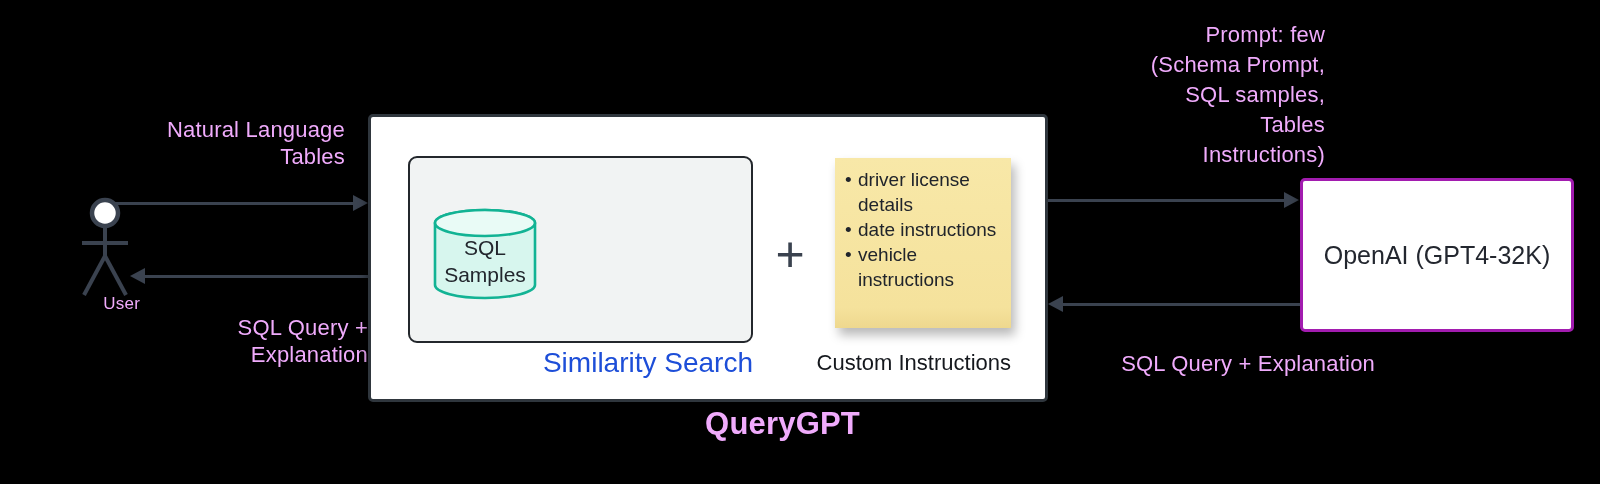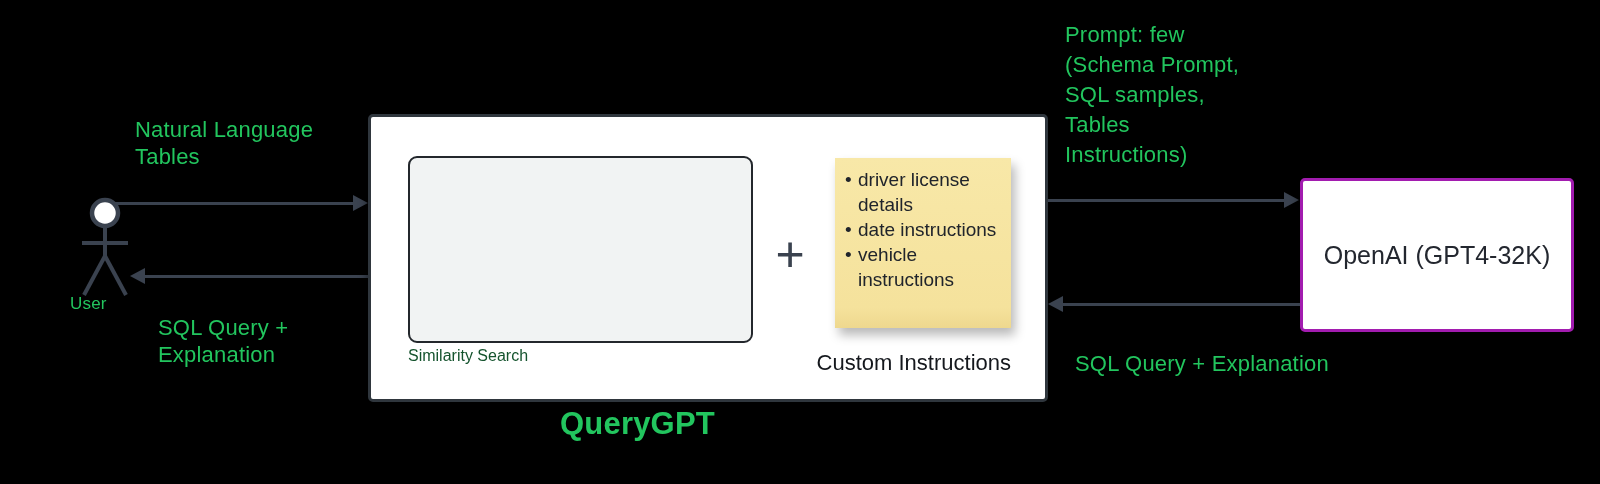--- a/index.html
+++ b/index.html
@@ -11,32 +11,32 @@
   .abs{position:absolute;}
   
   .hline{position:absolute;height:3px;background:#3a424f;}
   .arrhead-r{position:absolute;width:0;height:0;
     border-top:8px solid transparent;border-bottom:8px solid transparent;
     border-left:15px solid #3a424f;}
   .arrhead-l{position:absolute;width:0;height:0;
     border-top:8px solid transparent;border-bottom:8px solid transparent;
     border-right:15px solid #3a424f;}
   
-  .dim-label{position:absolute;color:#22c55e;font-size:22px;line-height:27px;
-    text-align:left;letter-spacing:.2px;}
+  .dim-label{position:absolute;color:#f0abfc;font-size:22px;line-height:27px;
+    text-align:right;letter-spacing:.2px;}
   .prompt-label{line-height:30px;}
   .system-label{font-size:31px;font-weight:600;}
   
   .main-box{position:absolute;left:368px;top:114px;width:674px;height:282px;
     background:#ffffff;border:3px solid #2f363d;border-radius:5px;
     box-shadow:0 4px 10px rgba(0,0,0,.55);}
   .inner-box{position:absolute;left:37px;top:39px;width:341px;height:183px;
     background:#f1f3f3;border:2px solid #23272c;border-radius:9px;}
-  .inner-title{position:absolute;left:37px;top:230px;width:345px;text-align:left;
-    color:#14532d;font-size:16px;}
+  .inner-title{position:absolute;left:37px;top:230px;width:345px;text-align:right;
+    color:#1d4ed8;font-size:28px;}
   .ci-title{position:absolute;left:430px;top:233px;width:210px;text-align:right;
     color:#15181d;font-size:22px;}
   .plus{position:absolute;left:396px;top:106px;width:46px;height:62px;
     color:#3a424f;font-size:50px;font-weight:400;display:flex;
     align-items:center;justify-content:center;}
   
   .cyl{position:absolute;width:106px;height:96px;}
   .cyl svg{position:absolute;left:0;top:0;}
   .cyl-label{position:absolute;left:0;top:28px;width:106px;text-align:center;
     color:#22262d;font-size:21px;line-height:27px;}
@@ -80,20 +80,27 @@
 <div class="arrhead-l" style="left:130px;top:268px;"></div>
 <div class="dim-label" style="left:158px;top:314px;width:210px;">
   <div>SQL Query +</div>
   <div>Explanation</div>
 </div>
 
 <div class="main-box">
 
   <div class="inner-box">
 
+    <div class="cyl" style="left:22px;top:48px;">
+      <svg width="106" height="96" viewBox="0 0 106 96">
+        <path d="M3,17 a50,13 0 0 1 100,0 v62 a50,13 0 0 1 -100,0 z" fill="#d7f6ee" stroke="#12b394" stroke-width="2.6"></path>
+        <ellipse cx="53" cy="17" rx="50" ry="13" fill="#e9fbf6" stroke="#12b394" stroke-width="2.6"></ellipse>
+      </svg>
+      <div class="cyl-label">SQL Samples</div>
+    </div>
 
   </div>
 
   <div class="inner-title">Similarity Search</div>
 
   <div class="plus">+</div>
 
   <div class="note">
     <div class="note-row">
       <span class="note-bullet">•</span>

